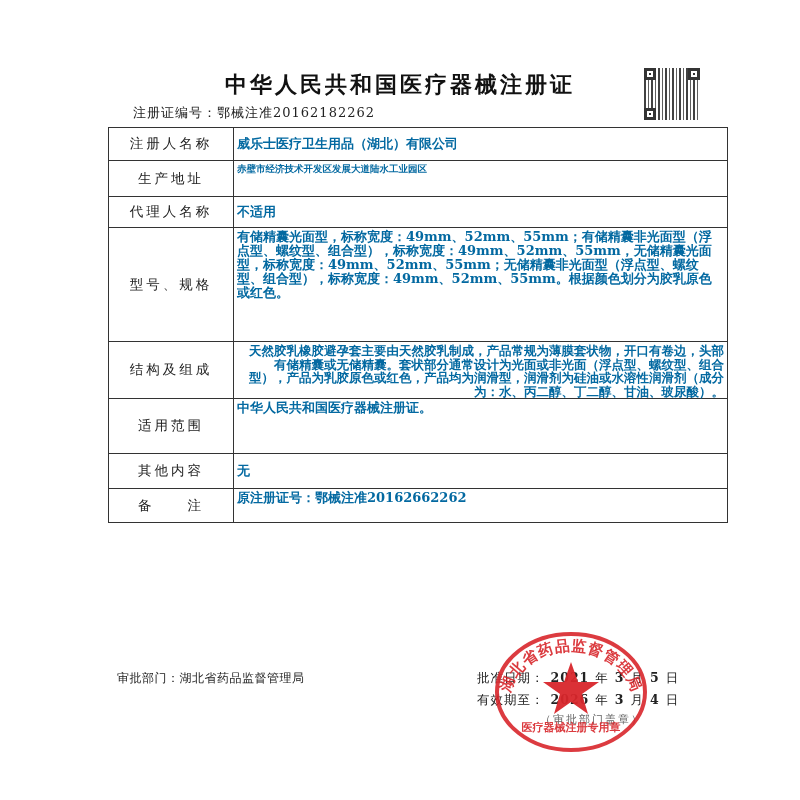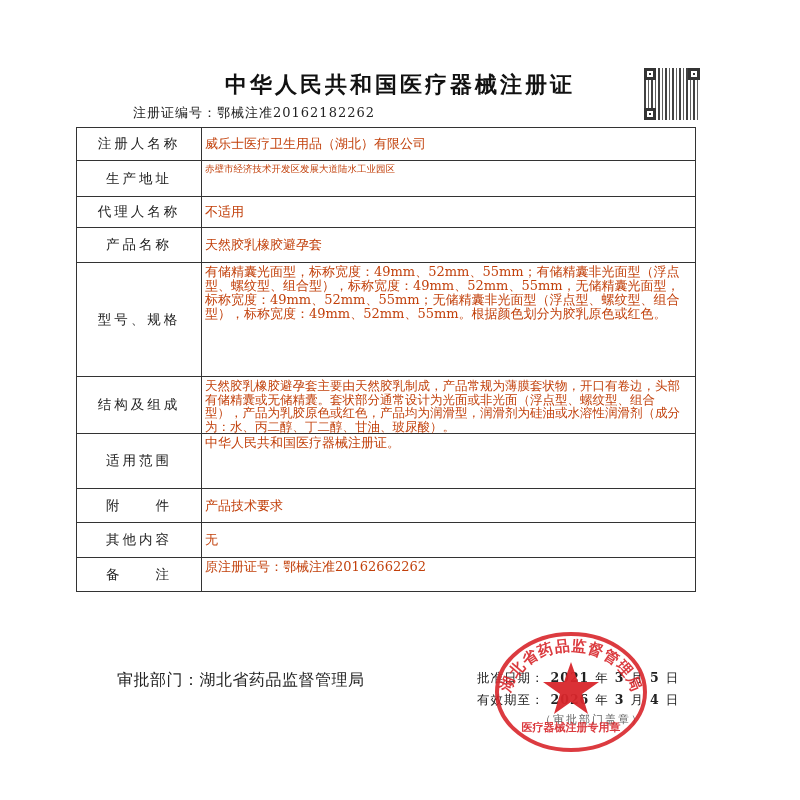--- a/index.html
+++ b/index.html
@@ -18,33 +18,33 @@
         #fff;
       opacity: 0.85;
     }
     .qr .finder { position: absolute; width: 12px; height: 12px; border: 3px solid #111; background: #fff; box-sizing: border-box; }
     .qr .finder::after { content: ""; position: absolute; left: 2px; top: 2px; width: 2px; height: 2px; background: #111; }
     .qr .f1 { left: 0; top: 0; } .qr .f2 { right: 0; top: 0; } .qr .f3 { left: 0; bottom: 0; }
     .regno {
       position: absolute; left: 133px; top: 104px; font-size: 13px; letter-spacing: 1px; color: #222;
     }
     table.cert {
-      position: absolute; left: 76px; top: 127px; width: 620px; border-collapse: collapse;
+      position: absolute; left: 108px; top: 127px; width: 620px; border-collapse: collapse;
       table-layout: fixed;
     }
     table.cert td { border: 1.5px solid #333; padding: 0; vertical-align: top; }
     td.lab {
       width: 124px; text-align: center; vertical-align: middle !important;
       font-family: "DejaVu Sans", sans-serif; font-size: 13.5px; letter-spacing: 3px; color: #222;
     }
-    td.val { padding: 2px 3px 0 3px !important; font-size: 13px; line-height: 14px; color: #c2410c; }
+    td.val { padding: 2px 3px 0 3px !important; font-size: 13px; line-height: 14px; color: #0369a1; font-weight: bold; }
     td.val.mid { vertical-align: middle; padding-top: 0 !important; }
     td.val.small { font-size: 9.5px; line-height: 12px; }
-    td.val.dense { font-size: 12.5px; line-height: 13.5px; }
-    .footer-dept { position: absolute; left: 117px; top: 670px; font-size: 16px; letter-spacing: 0.5px; color: #222; }
+    td.val.dense { font-size: 12.5px; line-height: 13.5px; text-align: right; }
+    .footer-dept { position: absolute; left: 117px; top: 670px; font-size: 12px; letter-spacing: 0.5px; color: #222; }
     .date-line { position: absolute; left: 477px; font-size: 12.5px; color: #222; letter-spacing: 1px; white-space: pre; }
     .date-line .num { font-weight: bold; margin: 0 6px; }
     .date1 { top: 670px; } .date2 { top: 692px; }
     .seal-note { position: absolute; left: 540px; top: 712px; font-size: 11px; color: #666; letter-spacing: 2px; }
     .stamp {
       position: absolute; left: 492px; top: 630px; width: 158px; height: 124px;
       pointer-events: none;
     }
   </style>
 </head>
@@ -69,39 +69,31 @@
     <td class="val mid">威乐士医疗卫生用品（湖北）有限公司</td>
   </tr>
   <tr style="height:36px">
     <td class="lab">生产地址</td>
     <td class="val small">赤壁市经济技术开发区发展大道陆水工业园区</td>
   </tr>
   <tr style="height:31px">
     <td class="lab">代理人名称</td>
     <td class="val mid">不适用</td>
   </tr>
-  <tr style="height:35px">
-    <td class="lab">产品名称</td>
-    <td class="val mid">天然胶乳橡胶避孕套</td>
-  </tr>
   <tr style="height:114px">
     <td class="lab">型号、规格</td>
     <td class="val">有储精囊光面型，标称宽度：49mm、52mm、55mm；有储精囊非光面型（浮点型、螺纹型、组合型），标称宽度：49mm、52mm、55mm，无储精囊光面型，标称宽度：49mm、52mm、55mm；无储精囊非光面型（浮点型、螺纹型、组合型），标称宽度：49mm、52mm、55mm。根据颜色划分为胶乳原色或红色。</td>
   </tr>
   <tr style="height:53px">
     <td class="lab">结构及组成</td>
     <td class="val dense">天然胶乳橡胶避孕套主要由天然胶乳制成，产品常规为薄膜套状物，开口有卷边，头部有储精囊或无储精囊。套状部分通常设计为光面或非光面（浮点型、螺纹型、组合型），产品为乳胶原色或红色，产品均为润滑型，润滑剂为硅油或水溶性润滑剂（成分为：水、丙二醇、丁二醇、甘油、玻尿酸）。</td>
   </tr>
   <tr style="height:55px">
     <td class="lab">适用范围</td>
     <td class="val">中华人民共和国医疗器械注册证。</td>
-  </tr>
-  <tr style="height:34px">
-    <td class="lab">附　　件</td>
-    <td class="val mid">产品技术要求</td>
   </tr>
   <tr style="height:35px">
     <td class="lab">其他内容</td>
     <td class="val mid">无</td>
   </tr>
   <tr style="height:34px">
     <td class="lab">备　　注</td>
     <td class="val">原注册证号：鄂械注准20162662262</td>
   </tr>
 </tbody>

